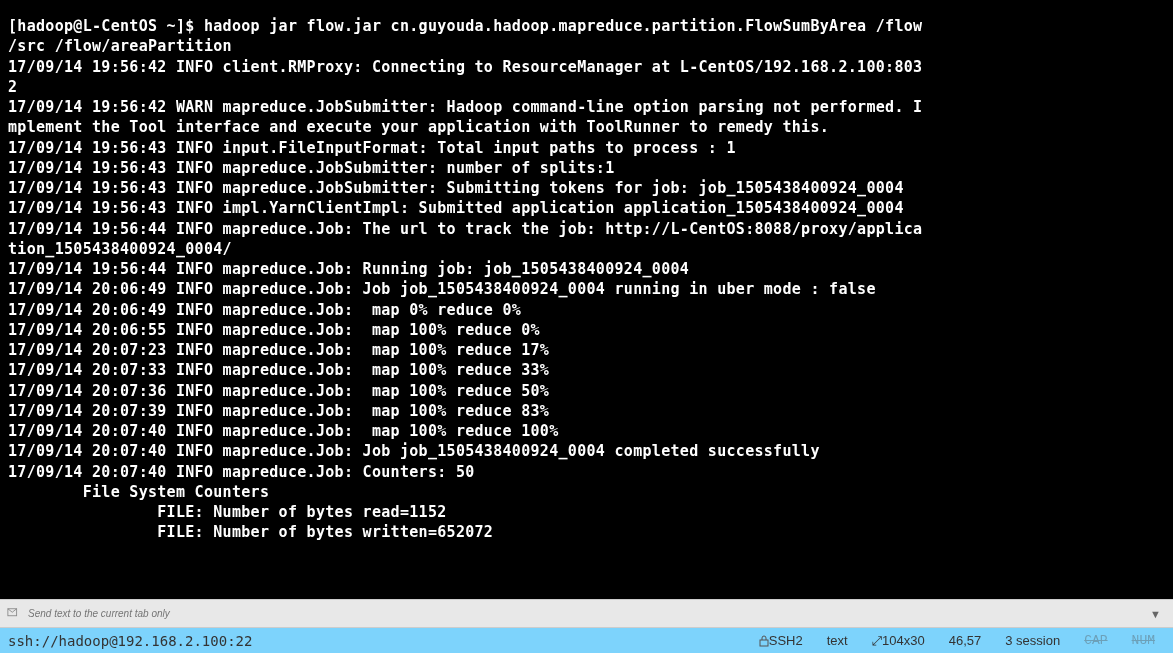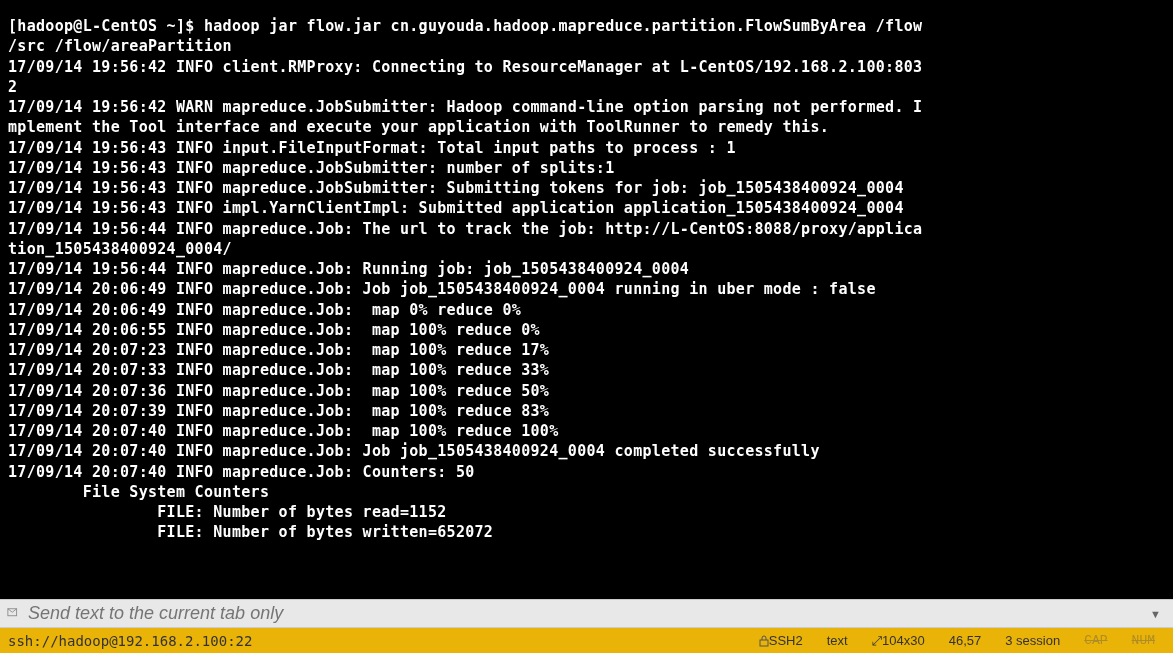--- a/index.html
+++ b/index.html
@@ -43,30 +43,30 @@
       align-items: center;
       justify-content: center;
       color: #777;
     }
     .input-field {
       flex: 1;
       border: none;
       background: transparent;
       color: #999;
       font-style: italic;
-      font-size: 18px;
+      font-size: 10px;
       outline: none;
     }
     .chevron {
       color: #666;
       font-size: 11px;
       padding: 0 6px;
     }
     .status-bar {
-      background: #eab308;
+      background: #7dd3fc;
       height: 26px;
       display: flex;
       align-items: center;
       padding: 0 8px;
       border-top: 1px solid #ccc;
       font-family: sans-serif;
       font-size: 13px;
       color: #333;
       gap: 4px;
     }

